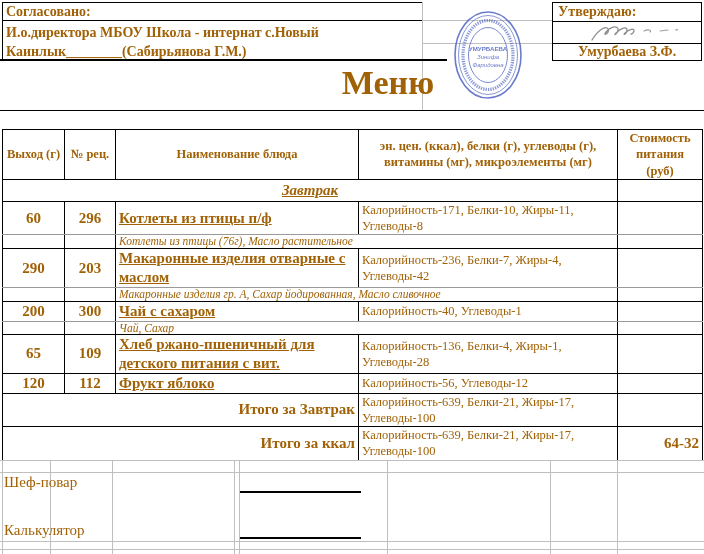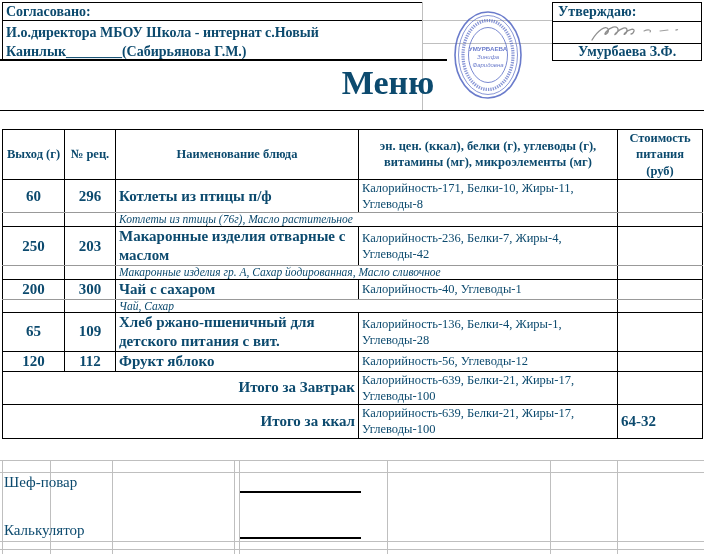--- a/index.html
+++ b/index.html
@@ -1,34 +1,34 @@
 <!DOCTYPE html>
 <html><head>
 <meta charset="utf-8">
 <style>
   html,body{margin:0;padding:0;background:#fff;}
   .page{position:relative;width:704px;height:554px;background:#ffffff;
-        font-family:"Liberation Serif","DejaVu Serif",serif;color:#0c4a6e;overflow:hidden;}
+        font-family:"Liberation Serif","DejaVu Serif",serif;color:#a16207;overflow:hidden;}
   .abs{position:absolute;}
   .bline{position:absolute;background:#000;}
   .gline{position:absolute;background:#bfbfbf;}
   .btext{font-weight:bold;font-size:14px;line-height:1.1;white-space:nowrap;}
   .title{width:704px;text-align:center;font-weight:bold;font-size:34px;padding-left:36px;}
   .subtitle{font-weight:bold;font-size:14.5px;white-space:nowrap;}
   table.menu{position:absolute;left:2px;top:129px;width:700px;border-collapse:collapse;table-layout:fixed;}
   table.menu td{border:1px solid #000;padding:0 3px;vertical-align:middle;overflow:hidden;}
   td.hdr{text-align:center;font-weight:bold;font-size:12.5px;line-height:1.3;padding:1px 2px;}
   td.section{text-align:center;font-weight:bold;font-style:italic;text-decoration:underline;font-size:15px;}
   td.num{text-align:center;font-weight:bold;font-size:15px;}
-  td.dish{font-weight:bold;font-size:15px;line-height:1.25;}
+  td.dish{font-weight:bold;font-size:15px;line-height:1.25;text-decoration:underline;}
   td.nutr{font-size:12.5px;line-height:1.3;vertical-align:top;padding-top:1px;}
   tr.sub td{font-style:italic;font-size:11.5px;line-height:1.1;border-top-color:#999;}
   tr.hassub td{border-bottom-color:#999;}
   td.tlabel{text-align:right;font-weight:bold;font-size:15px;padding-right:5px;}
-  td.cost{text-align:left;font-weight:bold;font-size:15px;}
+  td.cost{text-align:right;font-weight:bold;font-size:15px;}
   .footlabel{font-size:15px;white-space:nowrap;}
   .siglineA,.siglineB{position:absolute;background:#000;height:2px;}
 </style>
 </head>
 <body>
 
 <div class="page">
 
   <div class="bline" style="left:2px;top:2px;width:420px;height:1px"></div>
   <div class="bline" style="left:552px;top:2px;width:150px;height:1px"></div>
@@ -69,37 +69,41 @@
         <col style="width:85px">
       </colgroup>
     <tbody>
         <tr style="height:34px">
       <td class="hdr">Выход (г)</td>
       <td class="hdr">№ рец.</td>
       <td class="hdr">Наименование блюда</td>
       <td class="hdr">эн. цен. (ккал), белки (г), углеводы (г), витамины (мг), микроэлементы (мг)</td>
       <td class="hdr">Стоимость питания (руб)</td>
     </tr>
+    <tr style="height:22px">
+      <td class="section" colspan="4">Завтрак</td>
+      <td></td>
+    </tr>
 
     <tr style="height:32px" class="hassub">
       <td class="num">60</td>
       <td class="num">296</td>
       <td class="dish">Котлеты из птицы п/ф</td>
       <td class="nutr">Калорийность-171, Белки-10, Жиры-11, Углеводы-8</td>
       <td></td>
     </tr>
     <tr style="height:14px" class="sub">
       <td></td>
           <td></td>
       <td colspan="2">Котлеты из птицы (76г), Масло растительное</td>
       <td></td>
     </tr>
 
     <tr style="height:38px" class="hassub">
-      <td class="num">250</td>
+      <td class="num">290</td>
       <td class="num">203</td>
       <td class="dish">Макаронные изделия отварные с маслом</td>
       <td class="nutr">Калорийность-236, Белки-7, Жиры-4, Углеводы-42</td>
       <td></td>
     </tr>
     <tr style="height:14px" class="sub">
       <td></td>
           <td></td>
       <td colspan="2">Макаронные изделия гр. А, Сахар йодированная, Масло сливочное</td>
       <td></td>

